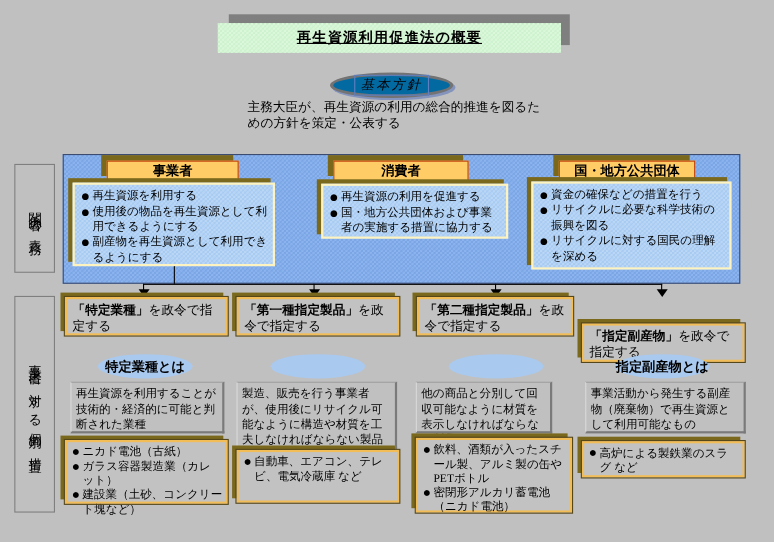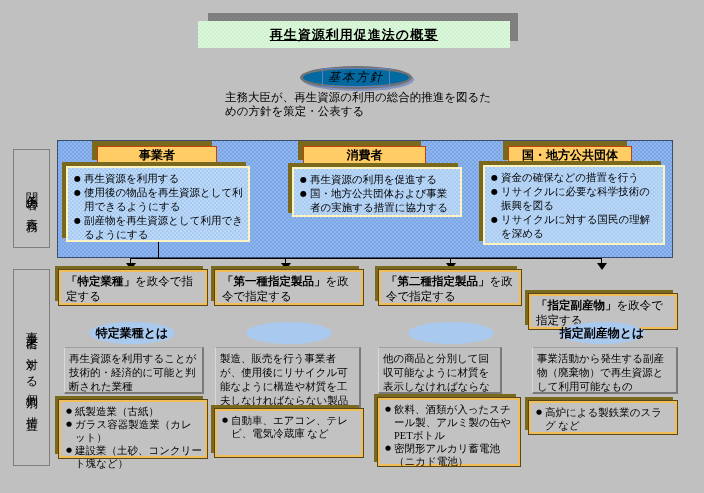--- a/index.html
+++ b/index.html
@@ -217,21 +217,21 @@
 </div>
 
 <div class="abs desc-box" style="left:64px;top:347px;width:140px;height:47px;">再生資源を利用することが技術的・経済的に可能と判断された業種</div>
 <div class="abs desc-box" style="left:215px;top:347px;width:146px;height:61px;">製造、販売を行う事業者が、使用後にリサイクル可能なように構造や材質を工夫しなければならない製品</div>
 <div class="abs desc-box" style="left:378px;top:347px;width:124px;height:47px;">他の商品と分別して回収可能なように材質を表示しなければならない製品</div>
 <div class="abs desc-box" style="left:532px;top:347px;width:146px;height:47px;">事業活動から発生する副産物（廃棄物）で再生資源として利用可能なもの</div>
 
 <div class="abs example-box" style="left:59px;top:400px;width:148px;height:58px;">
   <div class="bullet">
       <span class="mark">●</span>
-      <span class="txt">紙製造業（古紙）</span>
+      <span class="txt">ニカド電池（古紙）</span>
     </div>
   <div class="bullet">
       <span class="mark">●</span>
       <span class="txt">ガラス容器製造業（カレット）</span>
     </div>
   <div class="bullet">
       <span class="mark">●</span>
       <span class="txt">建設業（土砂、コンクリート塊など）</span>
     </div>
 </div>

